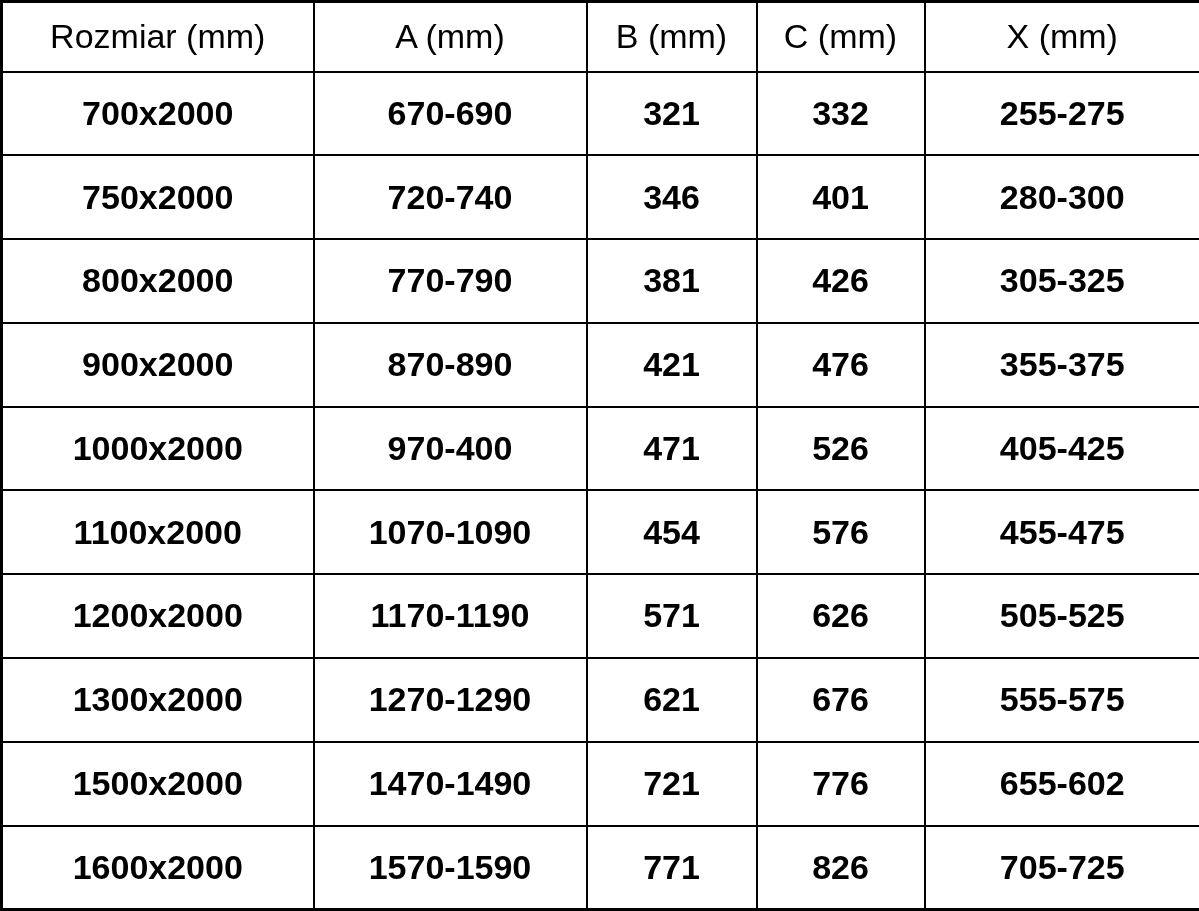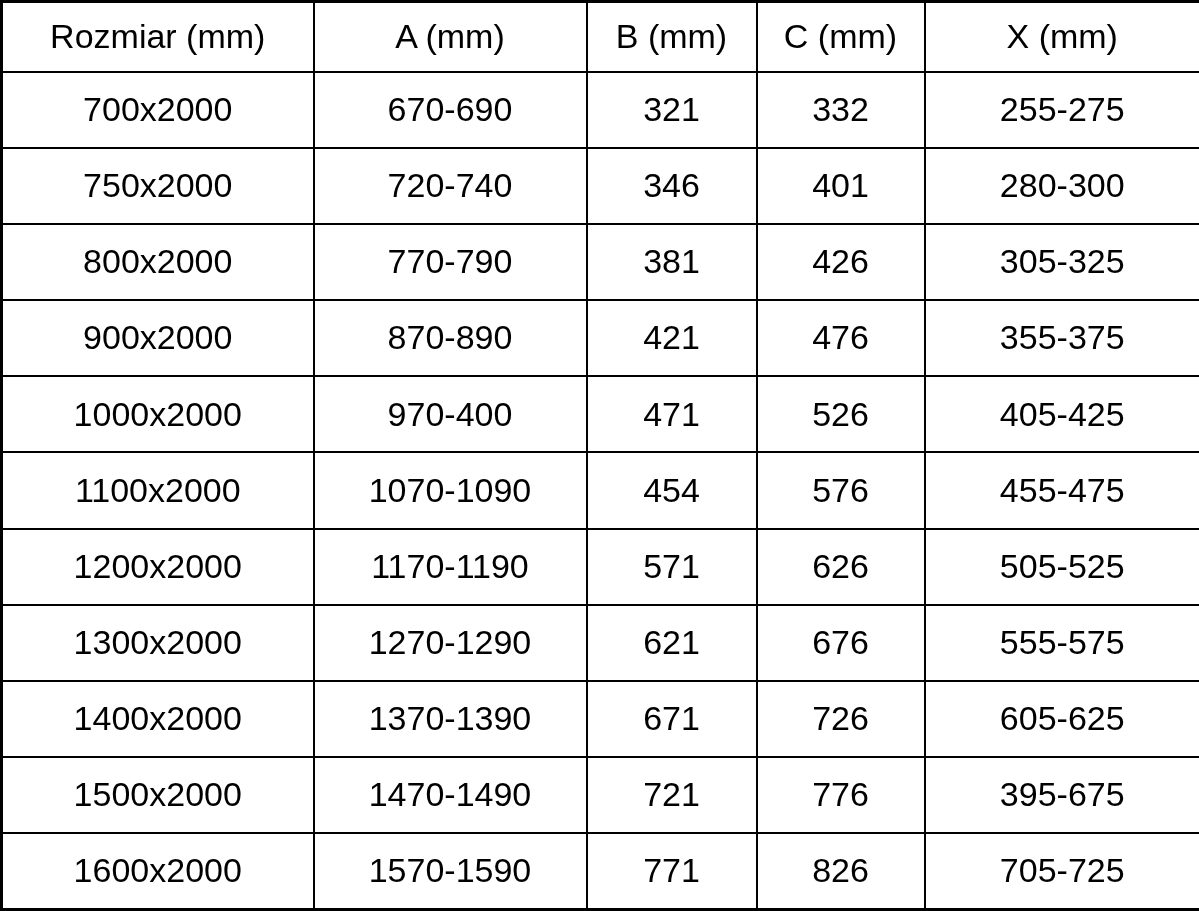--- a/index.html
+++ b/index.html
@@ -32,21 +32,21 @@
     font-size: 34px;
     line-height: 1.1;
     overflow: hidden;
     white-space: nowrap;
   }
   table.spec-table th {
     font-weight: 400;
     height: 70px;
   }
   table.spec-table td {
-    font-weight: 400;
+    font-weight: 700;
     height: 70px;
   }
 </style>
 </head>
 <body>
 
 <table class="spec-table">
   <colgroup>
     <col style="width:312px">
     <col style="width:273px">
@@ -114,32 +114,25 @@
       <td>505-525</td>
     </tr>
     <tr>
       <td>1300x2000</td>
       <td>1270-1290</td>
       <td>621</td>
       <td>676</td>
       <td>555-575</td>
     </tr>
     <tr>
-      <td>1400x2000</td>
-      <td>1370-1390</td>
-      <td>671</td>
-      <td>726</td>
-      <td>605-625</td>
-    </tr>
-    <tr>
       <td>1500x2000</td>
       <td>1470-1490</td>
       <td>721</td>
       <td>776</td>
-      <td>395-675</td>
+      <td>655-602</td>
     </tr>
     <tr>
       <td>1600x2000</td>
       <td>1570-1590</td>
       <td>771</td>
       <td>826</td>
       <td>705-725</td>
     </tr>
   </tbody>
 </table>

